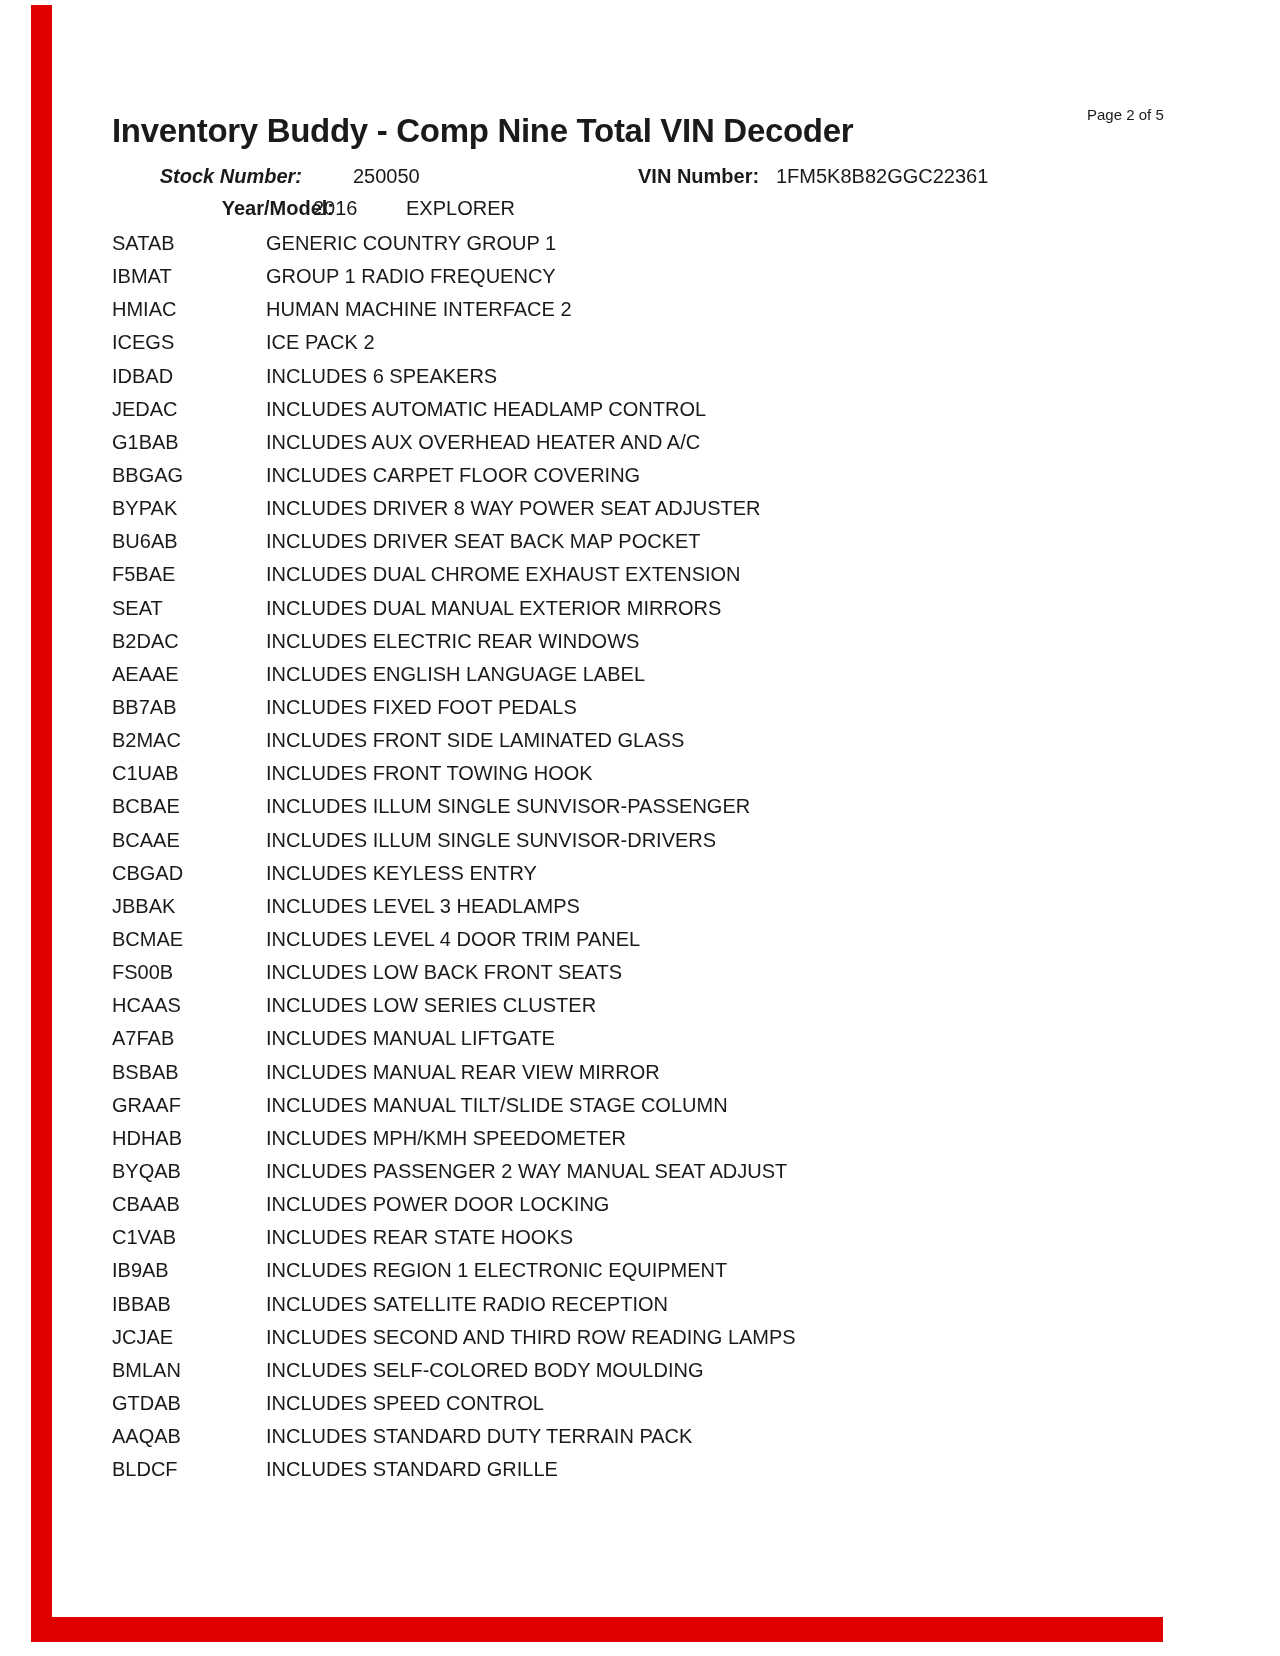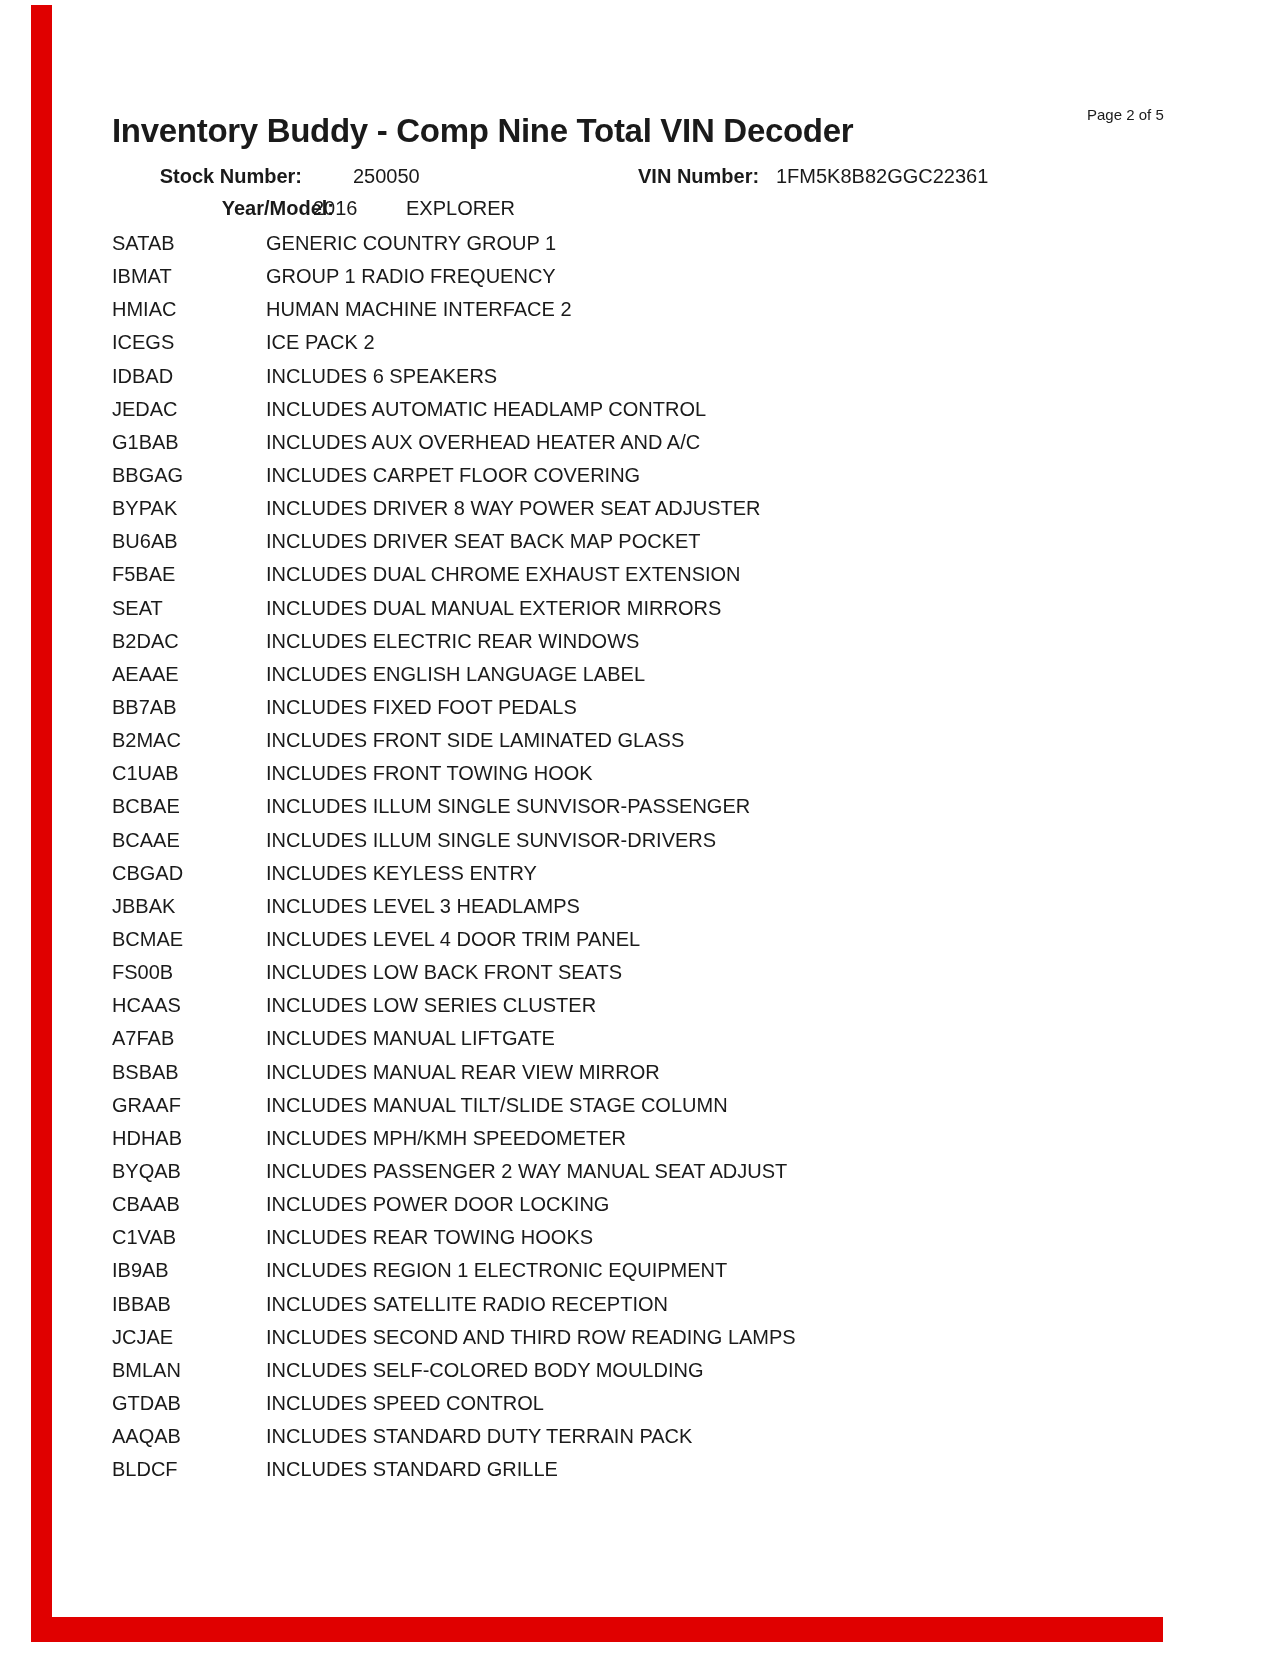--- a/index.html
+++ b/index.html
@@ -47,21 +47,21 @@
     font-weight: 700;
     letter-spacing: -0.3px;
     white-space: nowrap;
   }
   .hdr {
     position: absolute;
     font-size: 20px;
     white-space: nowrap;
   }
   .hdr.bold { font-weight: 700; }
-  #stock-label   { right: 978px; top: 165px; }
+  #stock-label   { right: 978px; top: 165px; font-style: italic; }
   #stock-value   { left: 313px;  top: 165px; margin-left: 40px; }
   #vin-label     { left: 638px;  top: 165px; }
   #vin-value     { left: 776px;  top: 165px; }
   #year-label    { right: 946px; top: 197px; }
   #year-value    { left: 313px;  top: 197px; }
   #model-value   { left: 406px;  top: 197px; }
   #options-list {
     position: absolute;
     left: 112px;
     top: 227px;
@@ -216,21 +216,21 @@
     <div class="option-row">
       <span class="option-code">BYQAB</span>
       <span class="option-description">INCLUDES PASSENGER 2 WAY MANUAL SEAT ADJUST</span>
     </div>
     <div class="option-row">
       <span class="option-code">CBAAB</span>
       <span class="option-description">INCLUDES POWER DOOR LOCKING</span>
     </div>
     <div class="option-row">
       <span class="option-code">C1VAB</span>
-      <span class="option-description">INCLUDES REAR TOWING HOOKS</span>
+      <span class="option-description">INCLUDES REAR STATE HOOKS</span>
     </div>
     <div class="option-row">
       <span class="option-code">IB9AB</span>
       <span class="option-description">INCLUDES REGION 1 ELECTRONIC EQUIPMENT</span>
     </div>
     <div class="option-row">
       <span class="option-code">IBBAB</span>
       <span class="option-description">INCLUDES SATELLITE RADIO RECEPTION</span>
     </div>
     <div class="option-row">

